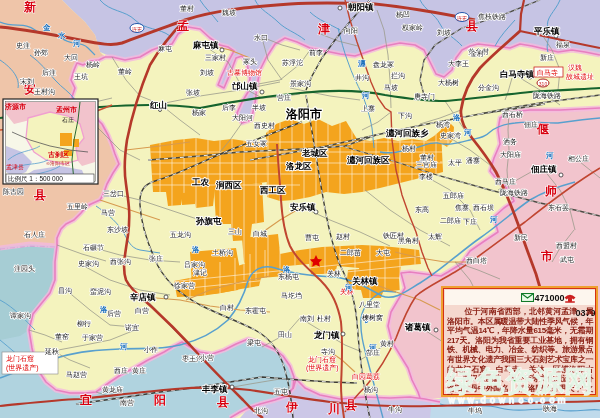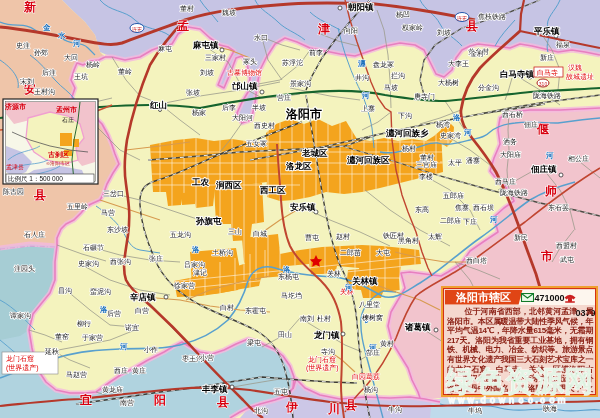--- a/index.html
+++ b/index.html
@@ -507,21 +507,20 @@
 
 <rect x="6" y="174" width="88" height="9" fill="#fff" stroke="#333" stroke-width="0.6"></rect>
 <text x="8" y="181" font-size="6.5" fill="#111">比例尺 1：500 000</text>
 </g>
 </svg>
 
 <div style="position:absolute;left:441px;top:286px;width:157px;height:111px;background:#F5D8CE;border:2.5px solid #F0A030;box-sizing:border-box;overflow:hidden;">
 <div style="position:absolute;inset:0;border:1px solid #D43015;"></div>
 
 <div style="position:absolute;left:1.5px;top:1.5px;right:1.5px;height:15px;background:#fdf6ee;">
-<div style="position:absolute;left:0;top:0;width:78px;height:15px;background:#E04515;color:#fff;font-size:11px;font-weight:bold;line-height:15px;clip-path:polygon(0 0,100% 0,95% 100%,0 100%);text-align:center;font-family:'Liberation Sans',sans-serif;letter-spacing:0px;">洛阳市辖区</div>
 <svg style="position:absolute;left:76px;top:3.5px" width="13" height="9" viewBox="0 0 13 9">
           <rect x="0.5" y="0.5" width="12" height="8" fill="#eafae8" stroke="#117a28" stroke-width="1.1"></rect>
           <path d="M0.5,0.5 L6.5,5 12.5,0.5" fill="none" stroke="#117a28" stroke-width="1.1"></path>
         </svg>
 <span style="position:absolute;left:90px;top:3px;font-size:9px;font-weight:bold;color:#111;font-family:'Liberation Sans',sans-serif;">471000</span>
 <svg style="position:absolute;left:119px;top:3px" width="12" height="10" viewBox="0 0 12 10">
           <path d="M0.5,4.5 Q6,-0.8 11.5,4.5 L9.5,6.5 Q6,3.2 2.5,6.5 Z" fill="#cc2020"></path>
           <rect x="4" y="4.5" width="4" height="4.5" rx="0.8" fill="#cc2020"></rect>
           <rect x="1" y="8.2" width="10" height="1.6" rx="0.7" fill="#cc2020"></rect>
         </svg>

